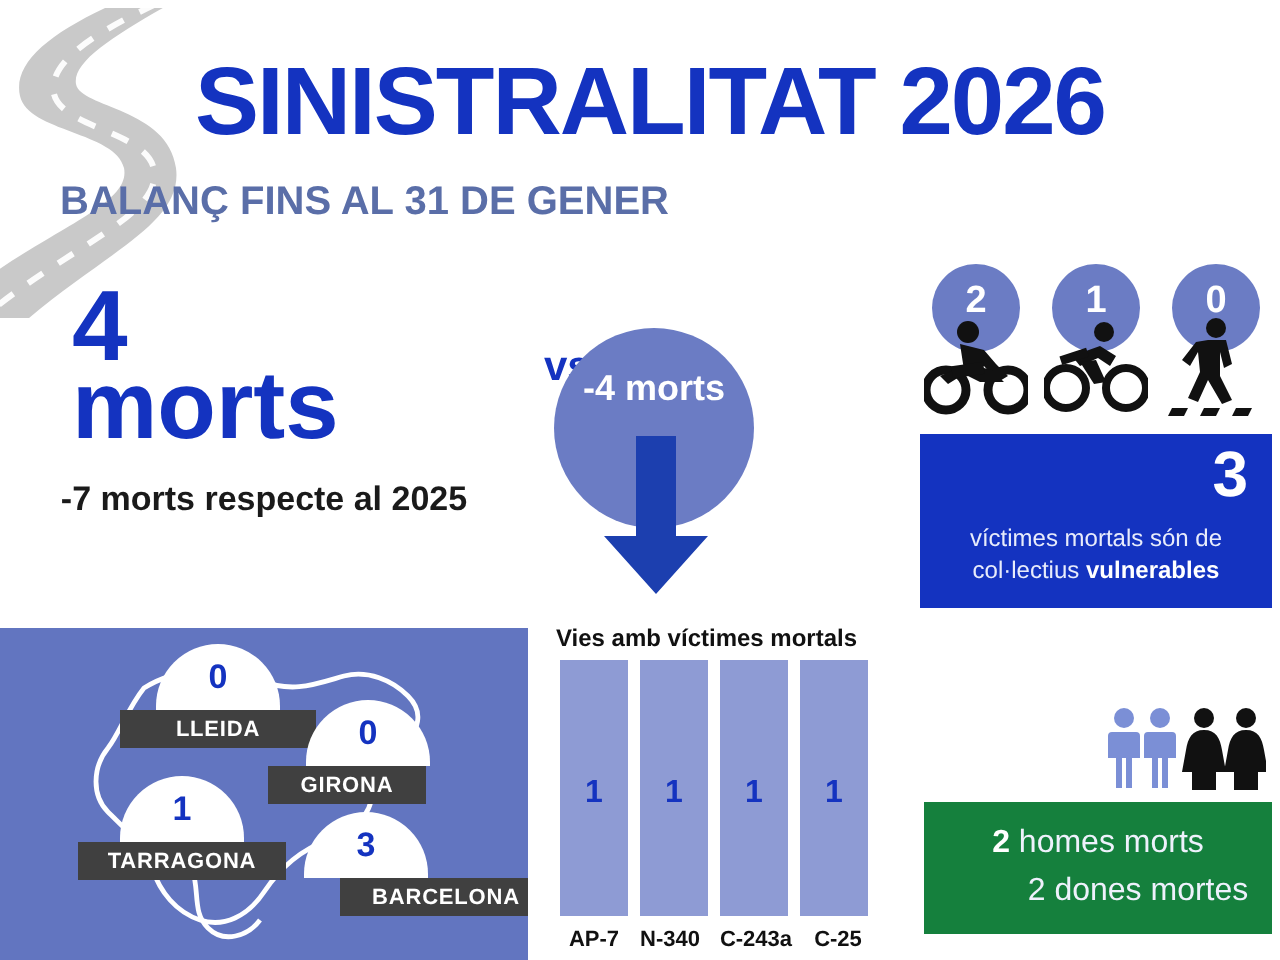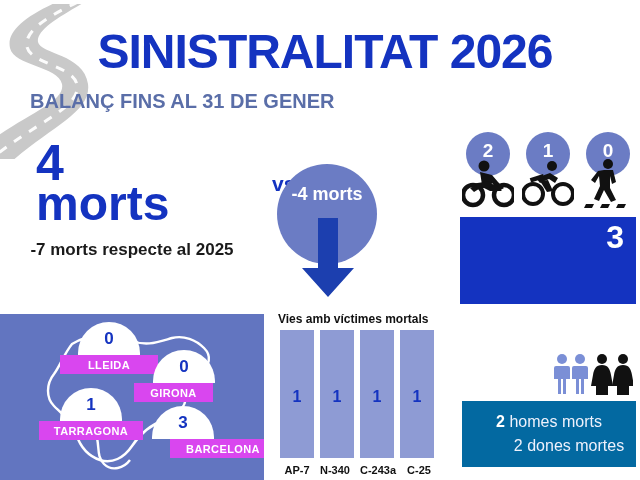--- a/index.html
+++ b/index.html
@@ -86,21 +86,21 @@
     text-align:center;font-size:12px;color:#e8ecfb;line-height:1.35;
   }
   .vuln-txt b{color:#ffffff;}
 
   
   .people{position:absolute;left:553px;top:341px;width:80px;height:42px;}
 
   
   .gender-box{
     position:absolute;left:462px;top:389px;width:174px;height:66px;
-    background:#0369a1;
+    background:#15803d;
   }
   .gender-line{
     position:absolute;left:0;width:174px;text-align:center;
     font-size:16px;color:#eef1fc;white-space:nowrap;
   }
   .gender-line b{color:#ffffff;font-weight:bold;}
   .g1{top:12px;}
   .g2{top:36px;margin-left:20px;}
 
   
@@ -112,21 +112,21 @@
   .prov{position:absolute;}
   .prov .dome{
     position:absolute;left:0;top:0;width:62px;height:33px;
     background:#ffffff;border-radius:31px 31px 0 0;
   }
   .prov .pnum{
     position:absolute;left:0;top:8px;width:62px;text-align:center;
     font-size:17px;font-weight:bold;color:#1433c0;line-height:1;
   }
   .prov .plabel{
-    position:absolute;top:33px;height:19px;background:#d946ef;
+    position:absolute;top:33px;height:19px;background:#404040;
     color:#ffffff;font-size:11px;font-weight:bold;letter-spacing:.4px;
     display:flex;align-items:center;justify-content:center;
     white-space:nowrap;
   }
 
   
   .chart{position:absolute;left:278px;top:300px;width:168px;height:176px;}
   .chart-title{
     position:absolute;left:0;top:0;width:168px;
     font-size:12px;font-weight:bold;color:#111;white-space:nowrap;
@@ -209,20 +209,24 @@
           <path d="M4 46 L12 46 L10 50 L2 50 Z"></path>
           <path d="M20 46 L28 46 L26 50 L18 50 Z"></path>
           <path d="M36 46 L44 46 L42 50 L34 50 Z"></path>
         </g>
       </svg>
     </div>
   </div>
 
   <div class="vuln-box">
     <div class="vuln-num">3</div>
+    <div class="vuln-txt">
+      <span>víctimes mortals són de</span><br>
+      <span>col·lectius </span><b>vulnerables</b>
+    </div>
   </div>
 
   <svg class="people" viewBox="0 0 80 42">
     <g fill="#7b8fd6">
       <circle cx="9" cy="6" r="5"></circle>
       <path d="M3 13 h12 a2 2 0 0 1 2 2 v11 h-4 v15 h-3 v-15 h-2 v15 h-3 v-15 h-4 v-11 a2 2 0 0 1 2 -2 z"></path>
       <circle cx="27" cy="6" r="5"></circle>
       <path d="M21 13 h12 a2 2 0 0 1 2 2 v11 h-4 v15 h-3 v-15 h-2 v15 h-3 v-15 h-4 v-11 a2 2 0 0 1 2 -2 z"></path>
     </g>
     <g fill="#111111">

